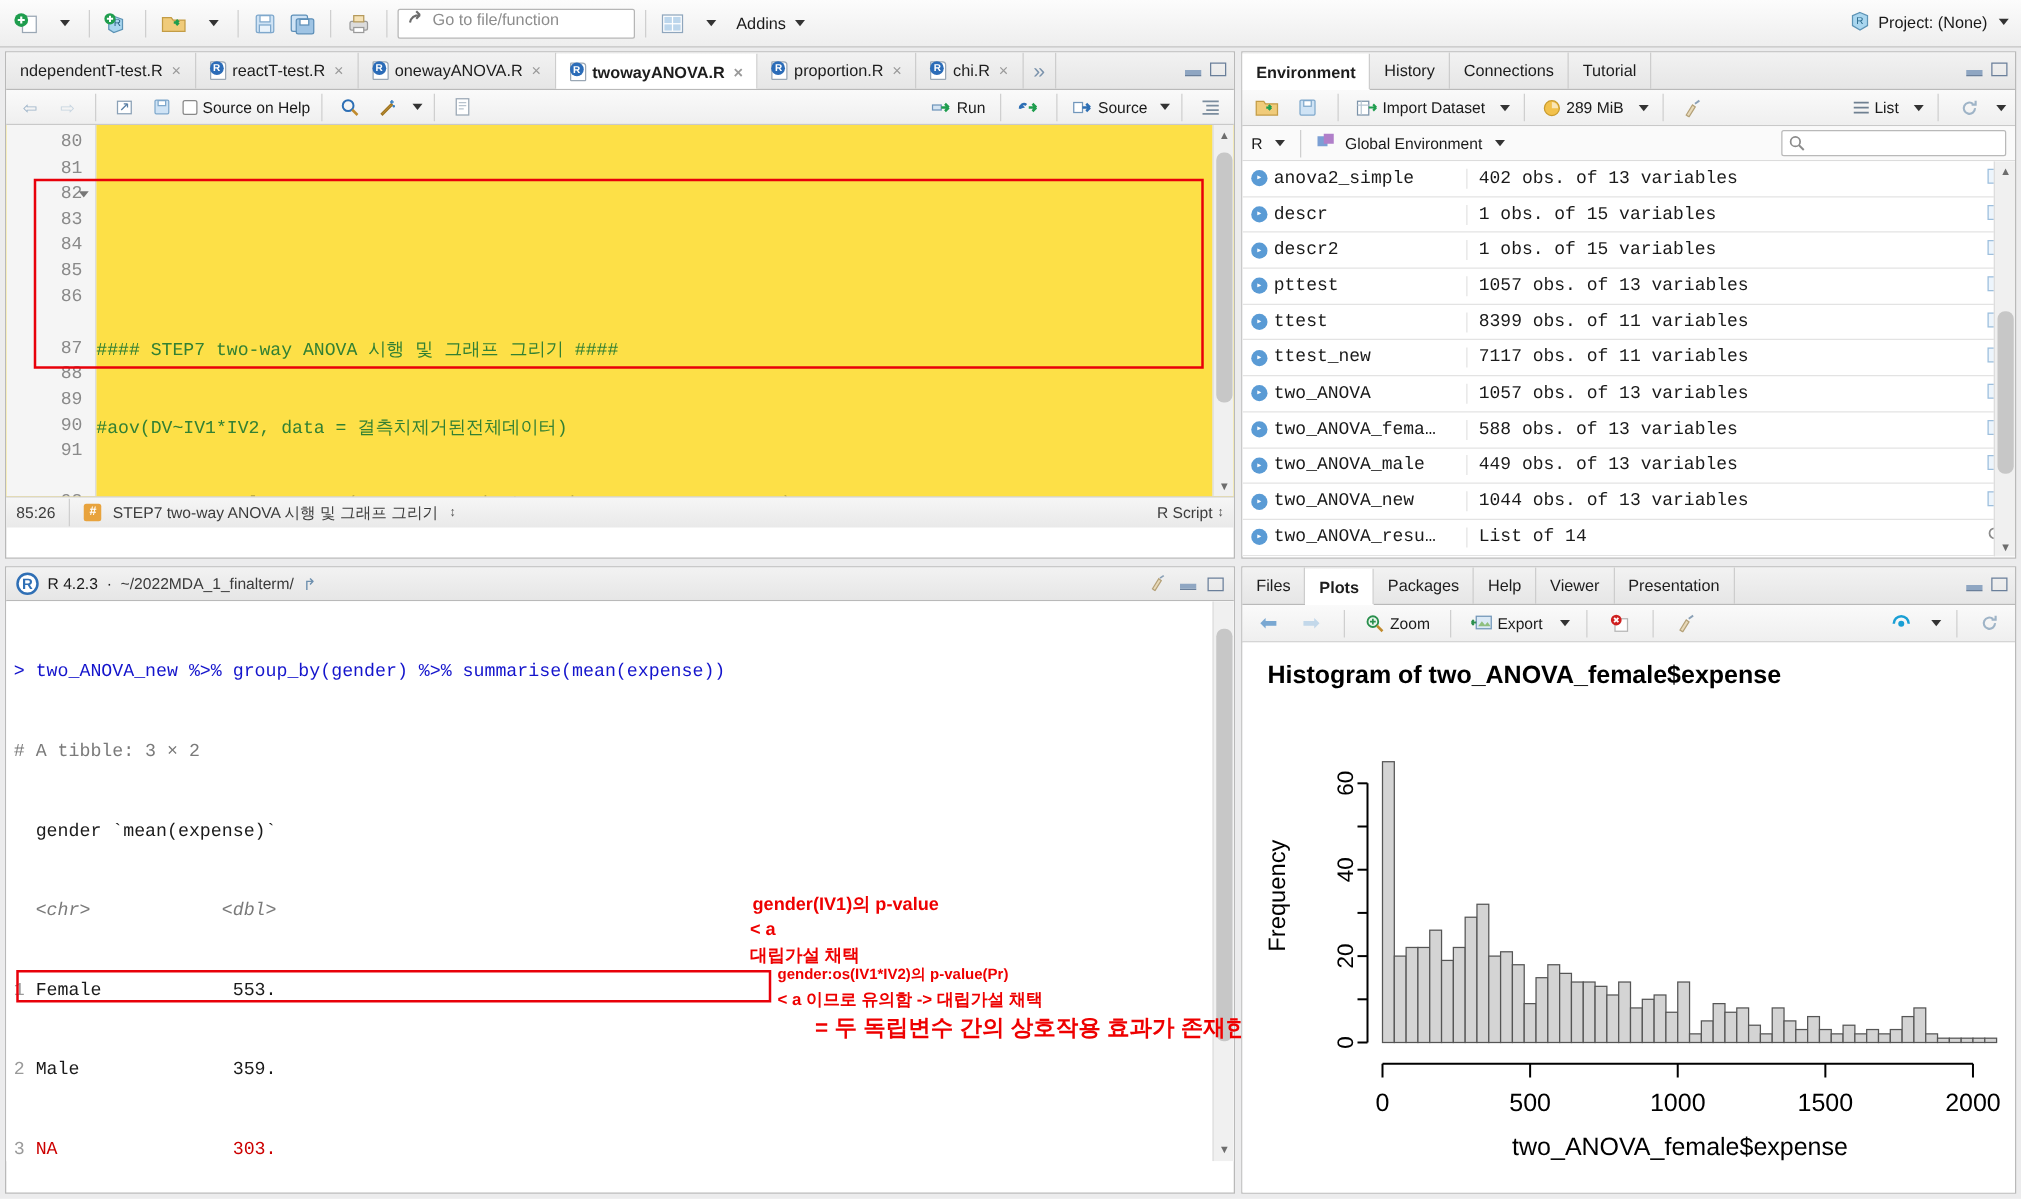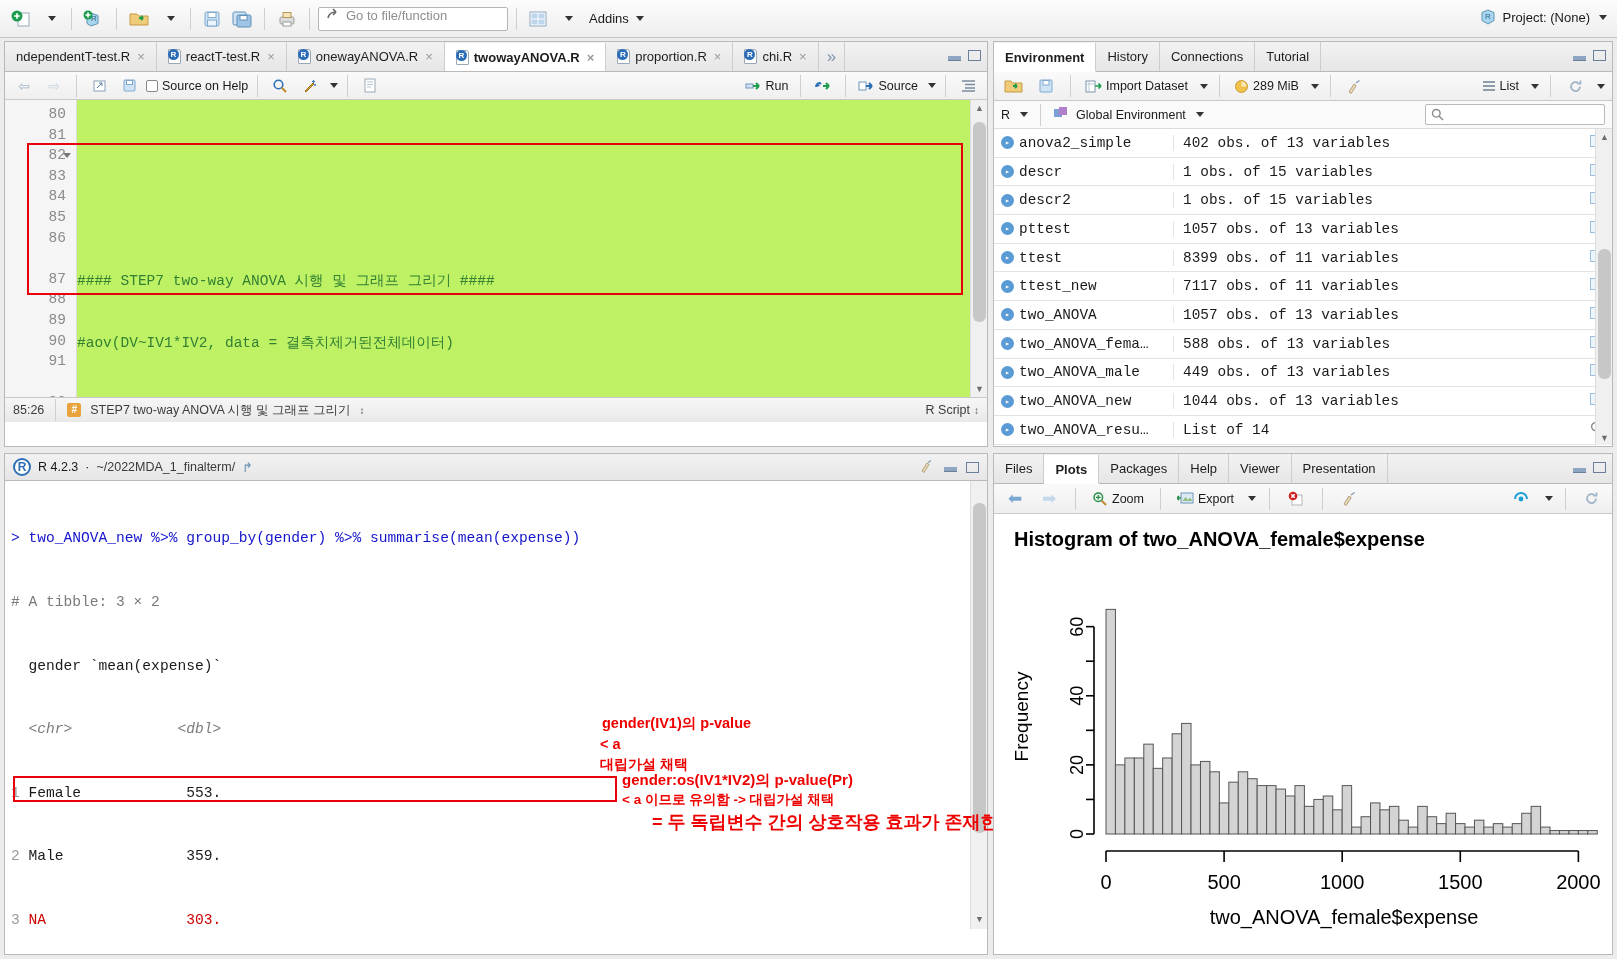--- a/index.html
+++ b/index.html
@@ -68,21 +68,21 @@
     content:"R";position:absolute;left:-1px;top:-1px;width:11px;height:11px;border-radius:50%;
     background:#2b6cb8;color:#fff;font-size:8px;line-height:11px;text-align:center;font-weight:bold;
   }
   .srcToolbar {
     height:28px; background:linear-gradient(#fafafa,#efefef); border-bottom:1px solid #c9c9c9;
     display:flex; align-items:center; padding:0 6px; gap:4px; font-size:12.5px;
   }
   .srcToolbar .right { margin-left:auto; display:flex; align-items:center; gap:4px; }
   .chk { width:12px;height:12px;border:1px solid #888;background:#fff;border-radius:2px;display:inline-block;}
 
-  .editorWrap { position:relative; height:297px; background:#bef264; overflow:hidden; }
+  .editorWrap { position:relative; height:297px; background:#fde047; overflow:hidden; }
   .gutter {
     position:absolute;left:0;top:0;width:72px;height:100%;
     background:#f5f5f5;border-right:1px solid #ddd;
     font-family:"Liberation Mono", monospace; font-size:14.5px; color:#8a8a8a; text-align:right;
     padding-top:6px;
   }
   .gutter div { height:20.6px; padding-right:10px; }
   .codeArea {
     position:absolute;left:72px;top:0;right:18px;height:100%;
     font-family:"Liberation Mono", monospace; font-size:14.5px; line-height:20.6px;
@@ -479,21 +479,21 @@
       </div>
     </div>
 
     <div class="redbox" style="left:8px; top:322px; width:604px; height:26px;"></div>
   </div>
 
   <div>
     <div class="anno" style="left:602px;top:714px;font-size:14.5px;">gender(IV1)의 p-value</div>
     <div class="anno" style="left:600px;top:736px;font-size:14.5px;">&lt; a</div>
     <div class="anno" style="left:600px;top:756px;font-size:14px;">대립가설 채택</div>
-    <div class="anno" style="left:622px;top:771px;font-size:15px;">gender:os(IV1*IV2)의 p-value(Pr)</div>
+    <div class="anno" style="left:622px;top:771px;font-size:12px;">gender:os(IV1*IV2)의 p-value(Pr)</div>
     <div class="anno" style="left:622px;top:791px;font-size:13.5px;">&lt; a 이므로 유의함 -&gt; 대립가설 채택</div>
     <div class="anno" style="left:652px;top:810px;font-size:18px;">= 두 독립변수 간의 상호작용 효과가 존재한다</div>
   </div>
 
   <div class="pane" id="envPane">
     <div class="paneTabs">
       <div class="ptab active">
           <span>Environment</span>
         </div>
       <div class="ptab">

